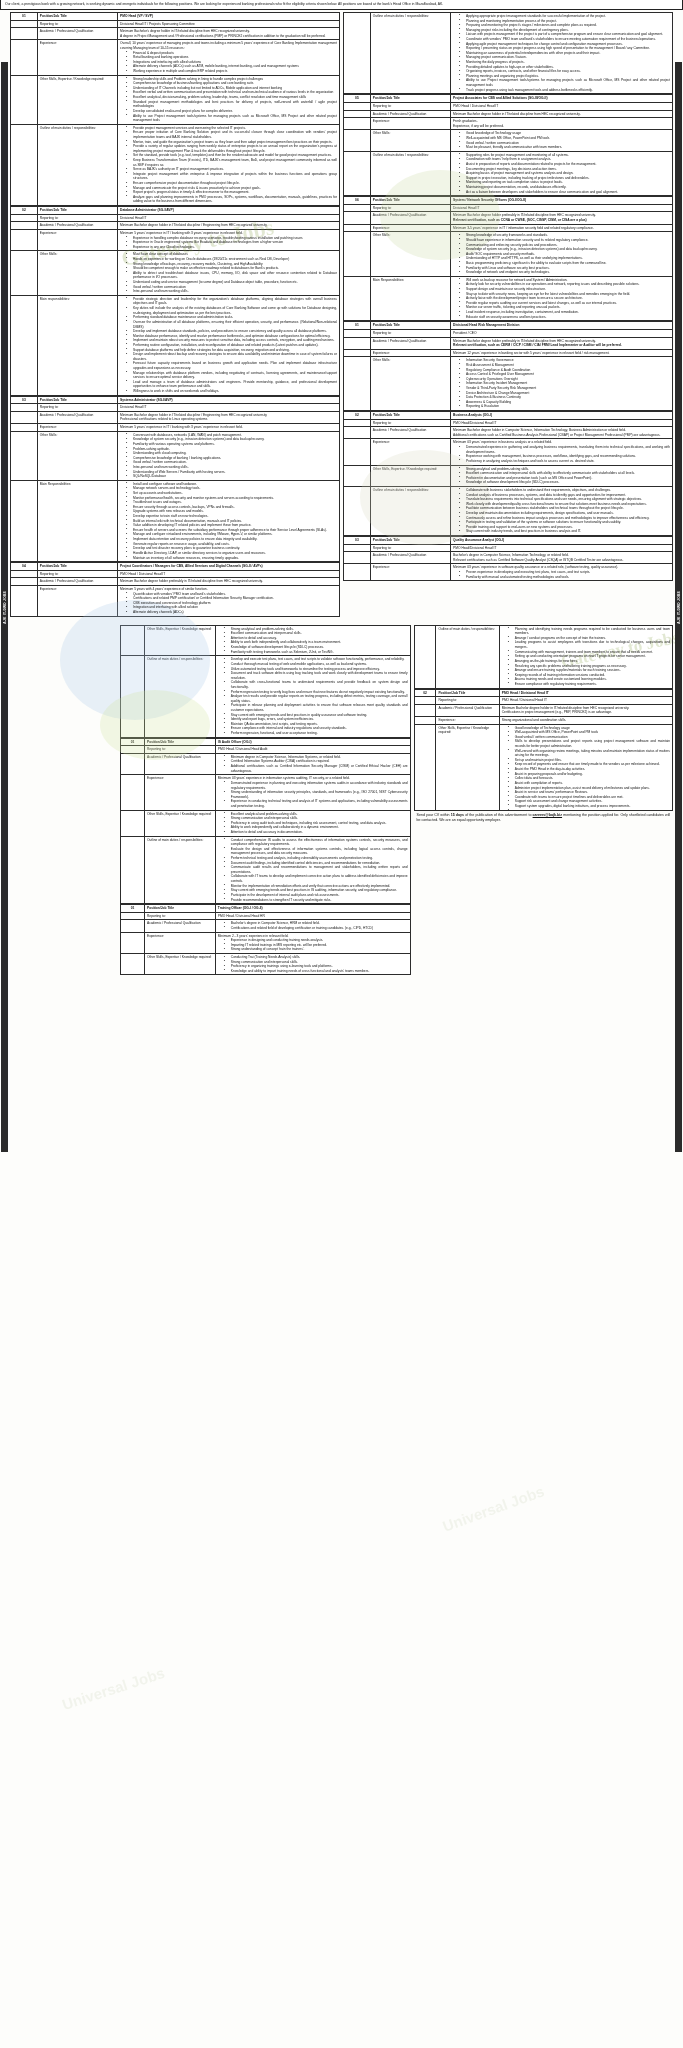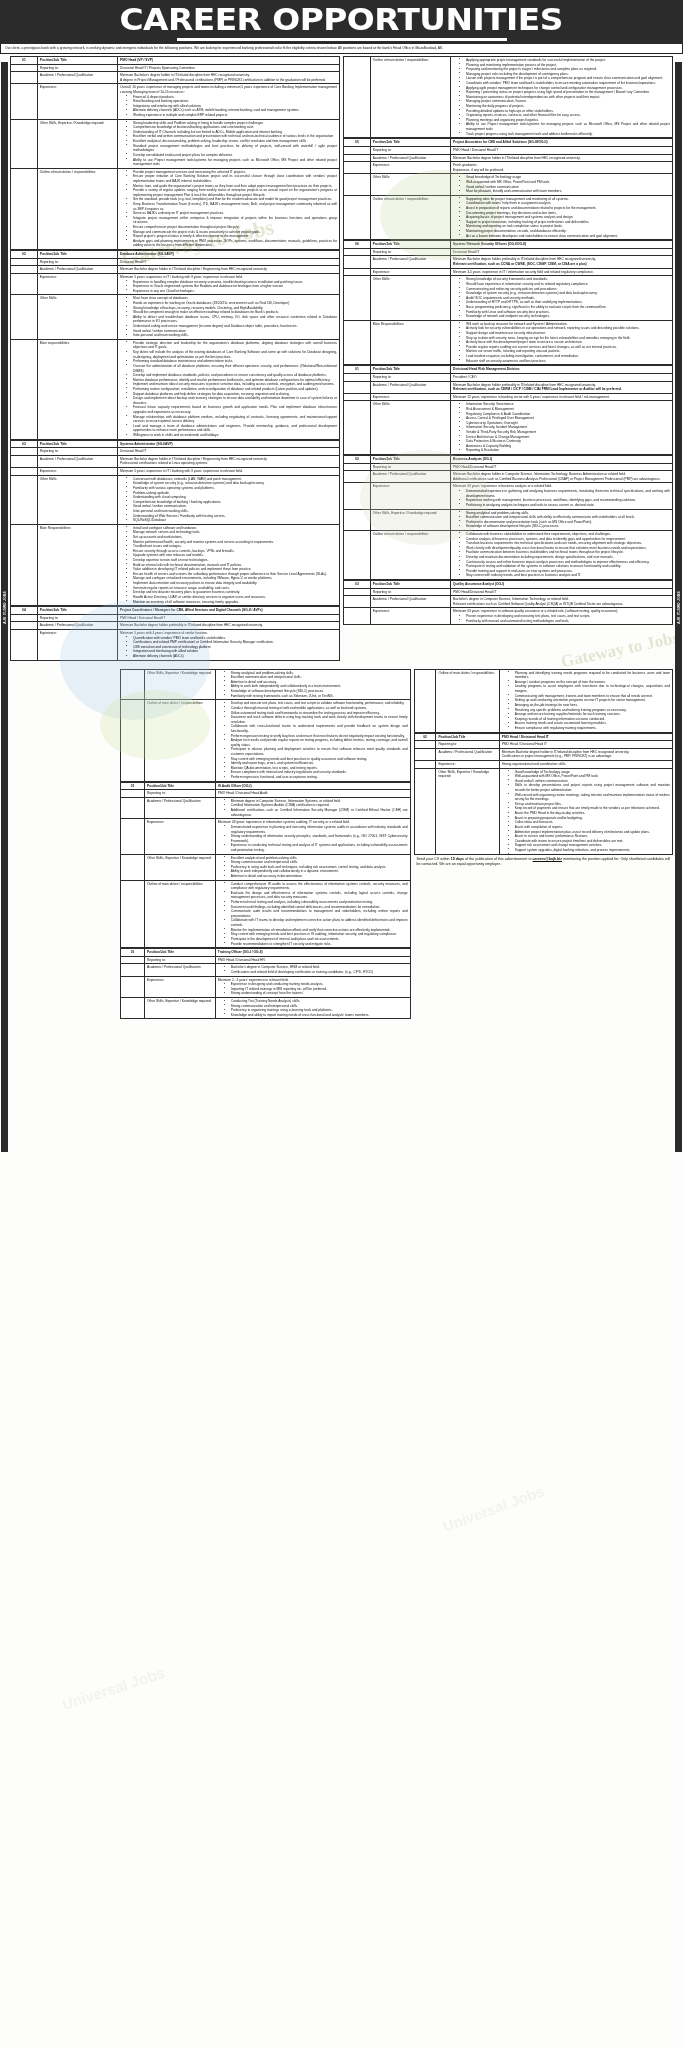--- a/index.html
+++ b/index.html
@@ -82,24 +82,20 @@
 
   <div class="wmblob" style="left:380px;top:170px;width:120px;height:90px;background:#c7d8a0;"></div>
   <div class="wmblob" style="left:60px;top:600px;width:150px;height:120px;background:#a9c9e8;"></div>
   <div class="wmblob" style="left:100px;top:690px;width:110px;height:70px;background:#cfe29a;"></div>
   <div class="wmblob" style="left:360px;top:450px;width:130px;height:95px;background:#d8d8c0;"></div>
   <div class="wm" style="left:120px;top:230px;transform:rotate(-12deg);">Gateway to Jobs</div>
   <div class="wm" style="left:560px;top:640px;transform:rotate(-12deg);font-size:17px;">Gateway to Jobs</div>
   <div class="wm2" style="left:440px;top:1500px;transform:rotate(-20deg);">Universal Jobs</div>
   <div class="wm2" style="left:60px;top:1680px;transform:rotate(-18deg);">Universal Jobs</div>
 
-  <div class="hdr">
-    <div class="hdr-title">CAREER OPPORTUNITIES</div>
-    <div class="hdr-rule"></div>
-  </div>
 
   <div class="intro">Our client, a prestigious bank with a growing network, is seeking dynamic and energetic individuals for the following positions. We are looking for experienced banking professionals who fit the eligibility criteria shown below. All positions are based at the bank's Head Office in Muzaffarabad, AK.</div>
 
   <div class="vstrip" style="top:62px;height:1090px;">
     <span>AJK IT-DWD JOBS</span>
   </div>
   <div class="vstrip right" style="top:62px;height:1090px;">
     <span>AJK IT-DWD JOBS</span>
   </div>
 

